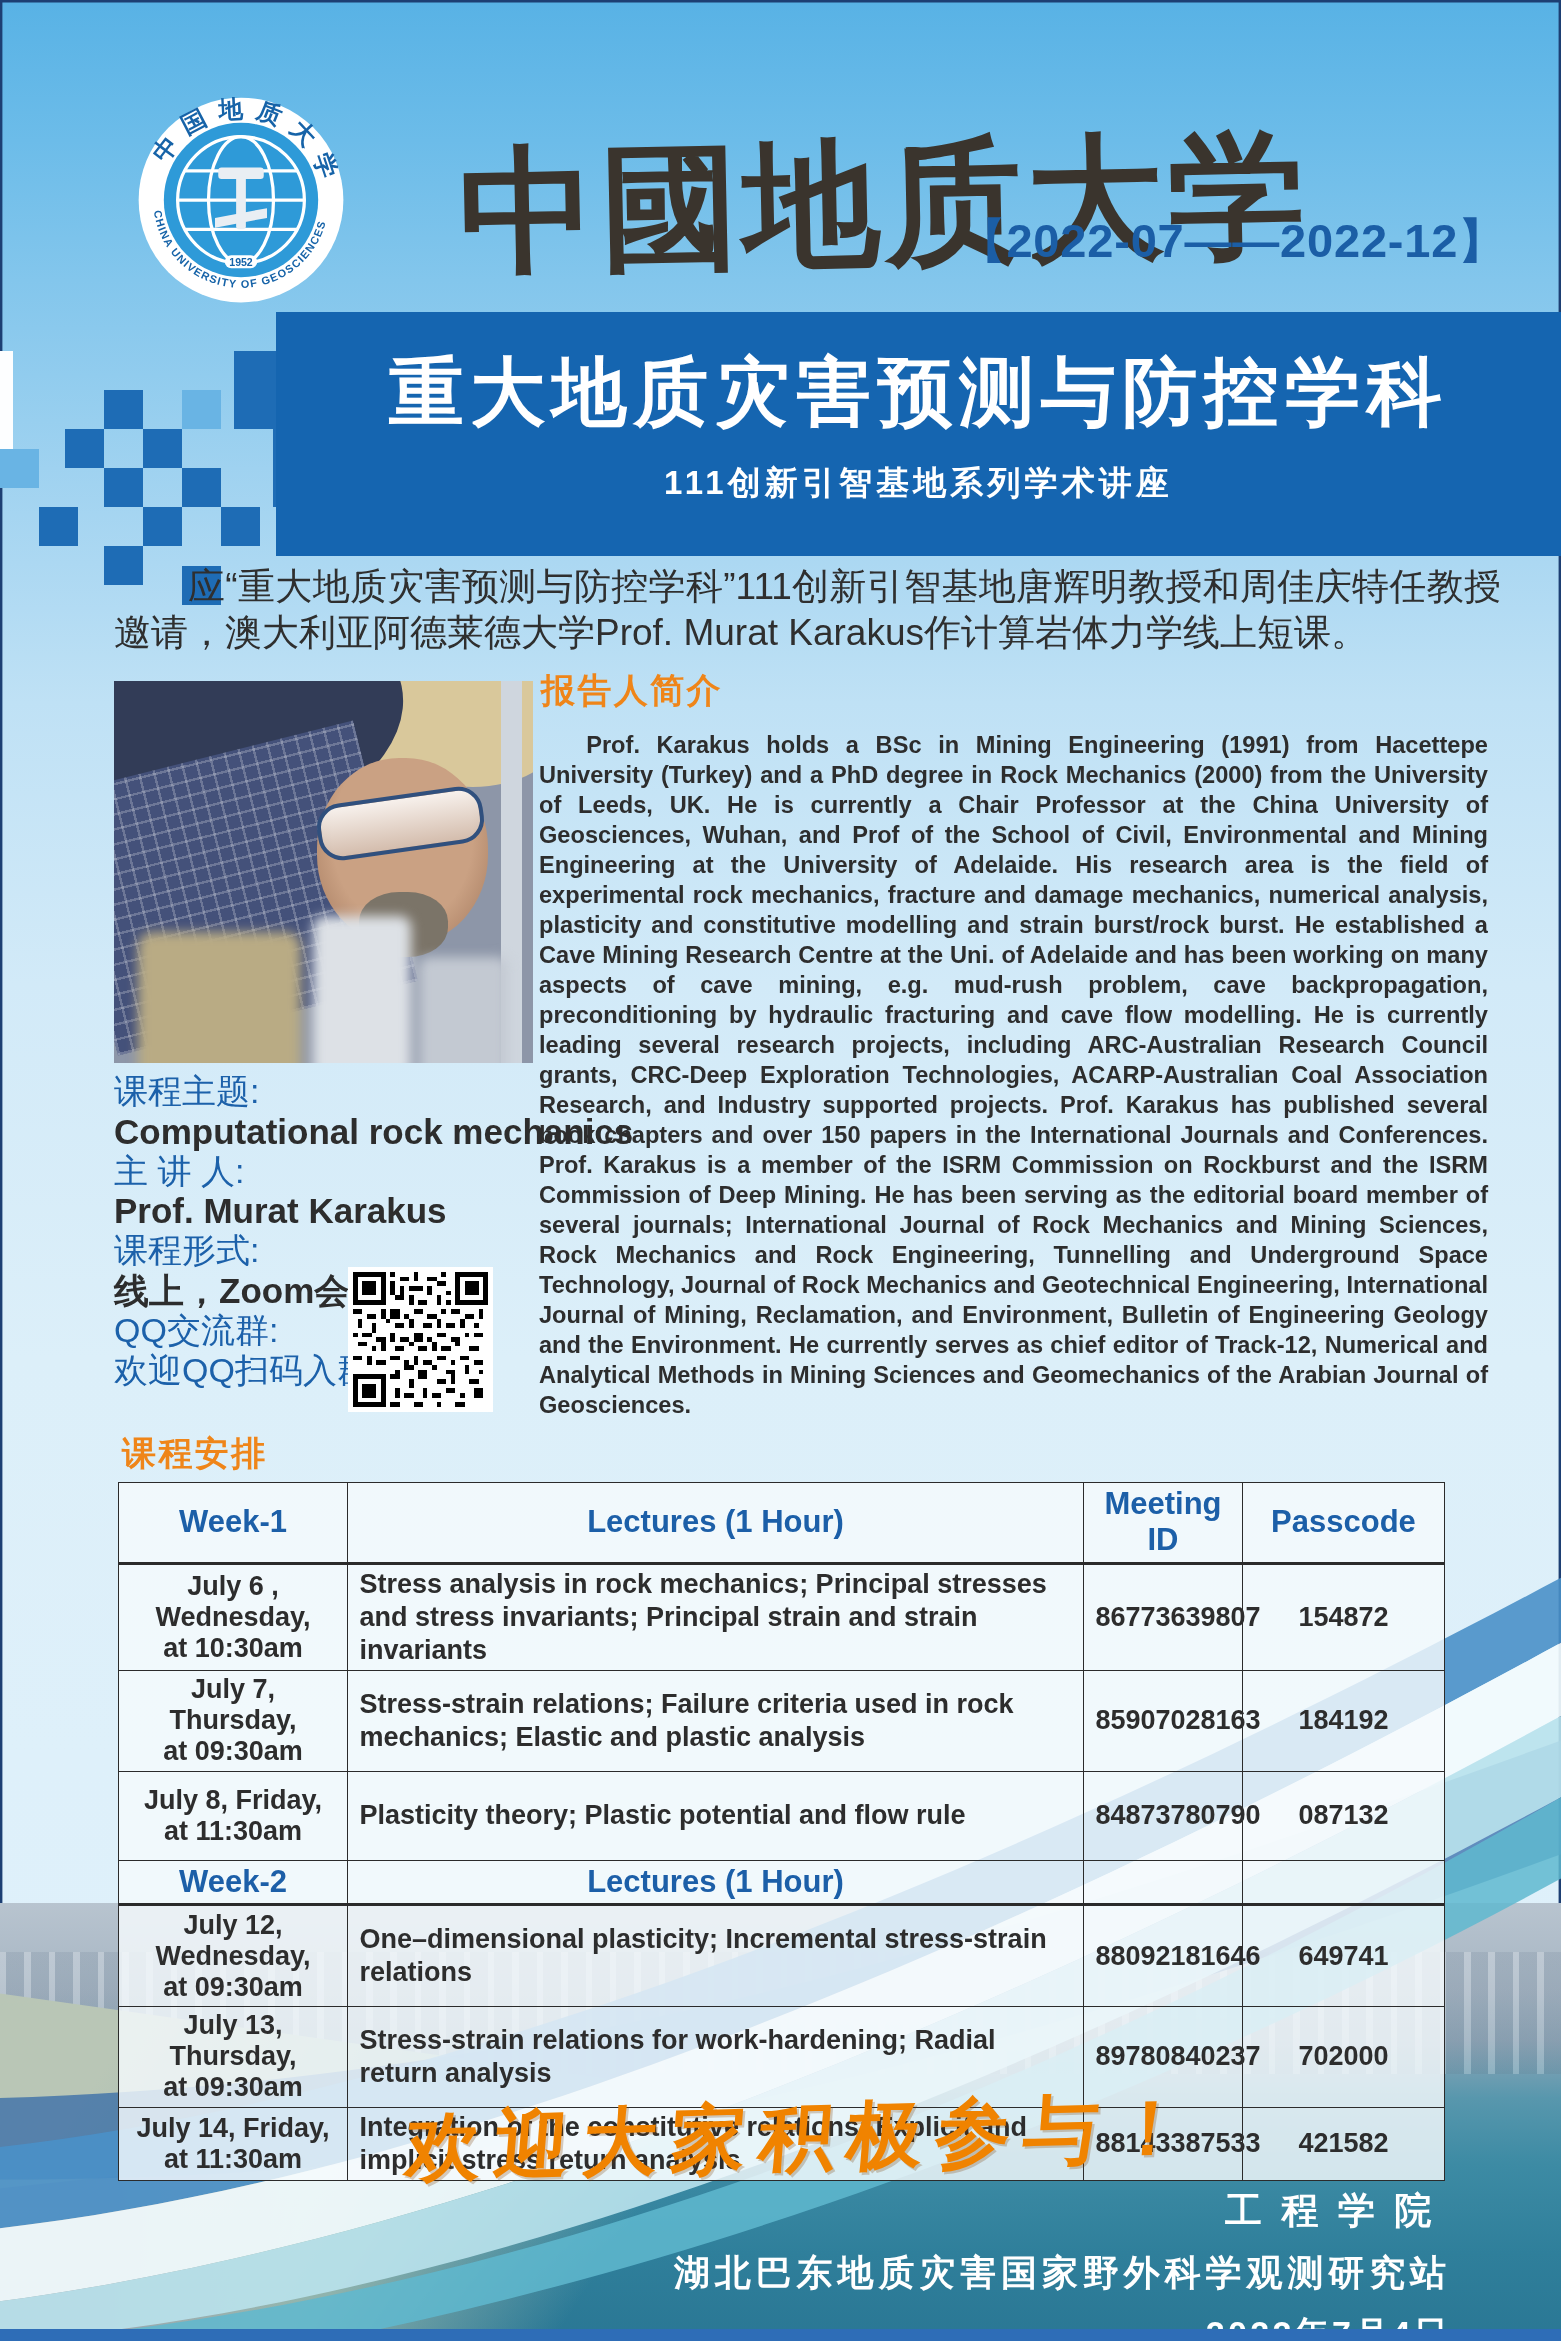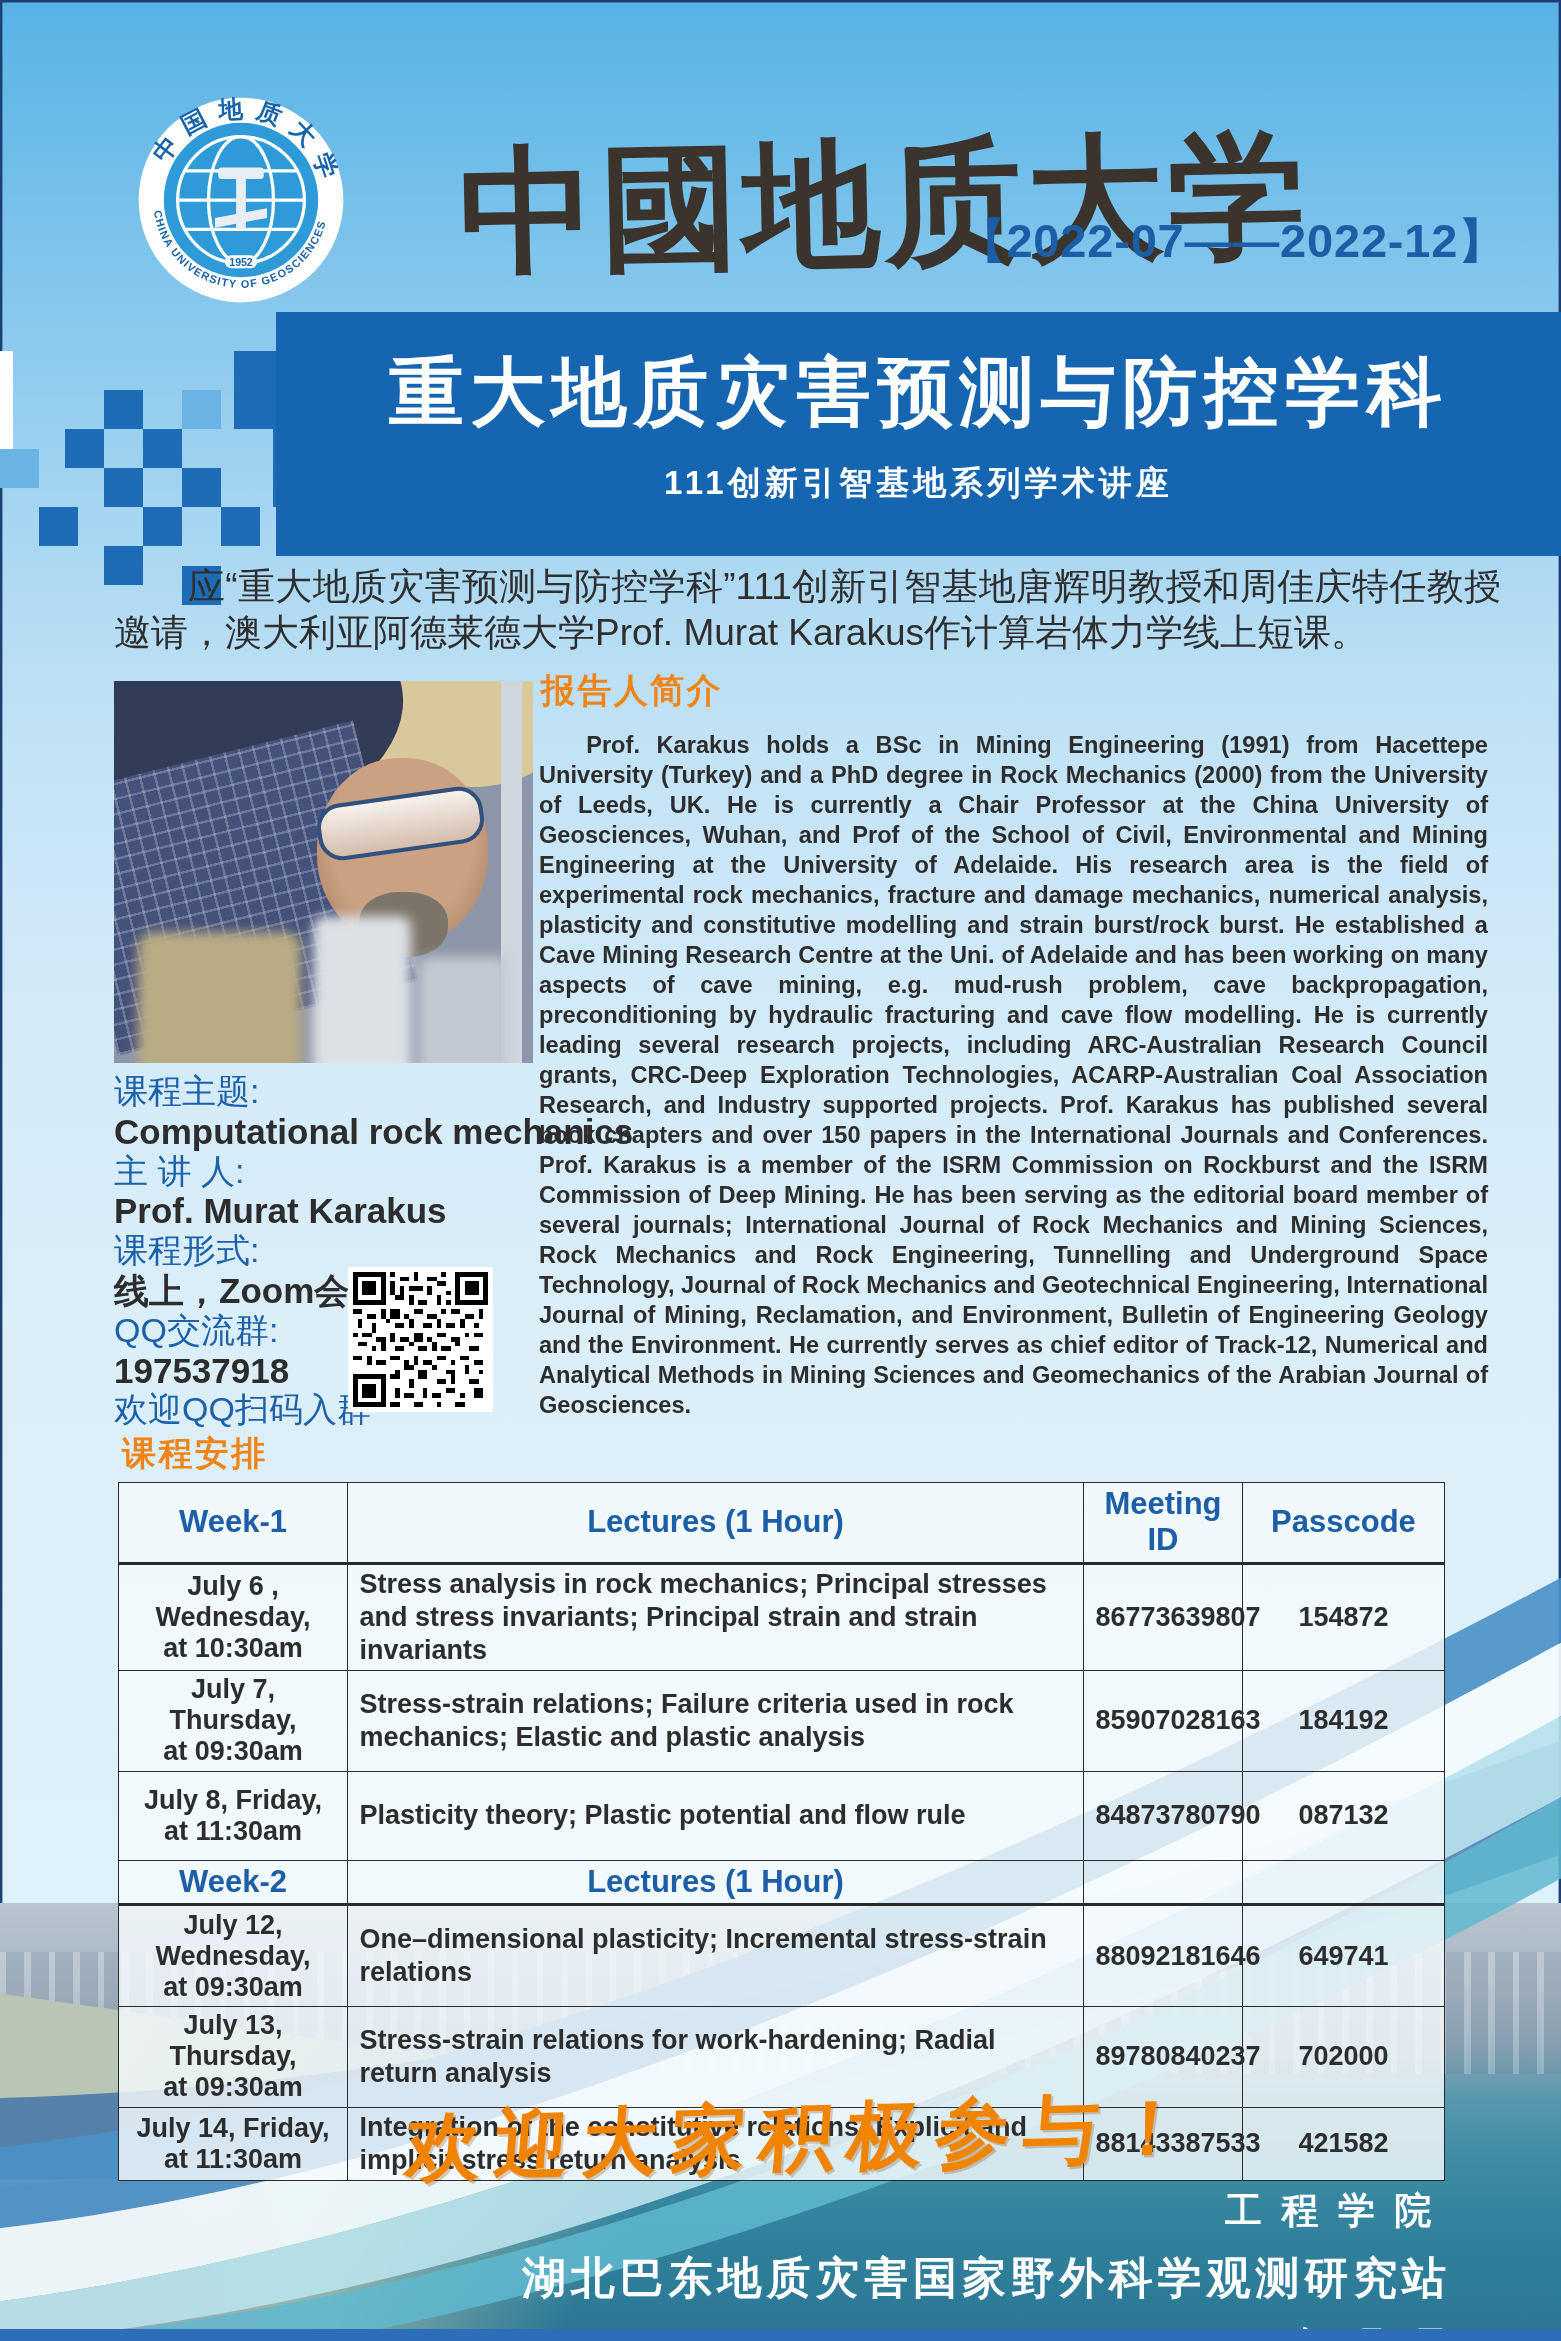--- a/index.html
+++ b/index.html
@@ -104,21 +104,21 @@
 
   
   .slogan{
     position:absolute;left:407px;top:2088px;z-index:3;
     font-size:75px;font-weight:bold;color:#f08300;letter-spacing:13px;
     transform:skewX(-6deg) rotate(-1.5deg);white-space:nowrap;
     text-shadow:2.4px 2.4px 0 rgba(120,60,0,.25);
   }
   .footer-right{position:absolute;right:110px;top:2186px;z-index:3;text-align:right;color:#fff;font-weight:bold;}
   .footer-org1{font-size:37px;letter-spacing:19.5px;margin-bottom:13px;}
-  .footer-org2{font-size:44px;letter-spacing:4.9px;margin-bottom:13px;}
+  .footer-org2{font-size:36px;letter-spacing:4.9px;margin-bottom:13px;}
   .footer-date{font-size:34px;letter-spacing:3.3px;}
   .bottom-strip{position:absolute;left:0;bottom:0;width:1561px;height:13px;background:#2e6db7;z-index:4;}
 </style>
 </head>
 <body>
 
 <div id="poster" data-interactable="false">
 
   <div class="logo-badge" data-interactable="false">
     <svg width="208" height="208" viewBox="0 0 256 256" data-interactable="false">
@@ -195,21 +195,20 @@
   <div class="bio" data-interactable="false">Prof. Karakus holds a BSc in Mining Engineering (1991) from Hacettepe University (Turkey) and a PhD degree in Rock Mechanics (2000) from the University of Leeds, UK. He is currently a Chair Professor at the China University of Geosciences, Wuhan, and Prof of the School of Civil, Environmental and Mining Engineering at the University of Adelaide. His research area is the field of experimental rock mechanics, fracture and damage mechanics, numerical analysis, plasticity and constitutive modelling and strain burst/rock burst. He established a Cave Mining Research Centre at the Uni. of Adelaide and has been working on many aspects of cave mining, e.g. mud-rush problem, cave backpropagation, preconditioning by hydraulic fracturing and cave flow modelling. He is currently leading several research projects, including ARC-Australian Research Council grants, CRC-Deep Exploration Technologies, ACARP-Australian Coal Association Research, and Industry supported projects. Prof. Karakus has published several book chapters and over 150 papers in the International Journals and Conferences. Prof. Karakus is a member of the ISRM Commission on Rockburst and the ISRM Commission of Deep Mining. He has been serving as the editorial board member of several journals; International Journal of Rock Mechanics and Mining Sciences, Rock Mechanics and Rock Engineering, Tunnelling and Underground Space Technology, Journal of Rock Mechanics and Geotechnical Engineering, International Journal of Mining, Reclamation, and Environment, Bulletin of Engineering Geology and the Environment. He currently serves as chief editor of Track-12, Numerical and Analytical Methods in Mining Sciences and Geomechanics of the Arabian Journal of Geosciences.</div>
 
   <div class="course-info" data-interactable="false">
     <div class="ci-label" data-interactable="false">课程主题:</div>
     <div class="ci-value" data-interactable="false">Computational rock mechanics</div>
     <div class="ci-label" data-interactable="false">主 讲 人:</div>
     <div class="ci-value" data-interactable="false">Prof. Murat Karakus</div>
     <div class="ci-label" data-interactable="false">课程形式:</div>
     <div class="ci-value" data-interactable="false">线上，Zoom会议</div>
     <div class="ci-label" data-interactable="false">QQ交流群:</div>
-    <div class="ci-value" data-interactable="false">197537918</div>
     <div class="ci-label" data-interactable="false">欢迎QQ扫码入群</div>
   </div>
 
   <div class="qr" data-interactable="false">
     <svg width="135" height="135" viewBox="0 0 29 29" shape-rendering="crispEdges" data-interactable="false">
       <rect width="29" height="29" fill="#fff"></rect>
       <g fill="#000">
         <rect x="0" y="0" width="7" height="7"></rect>
           <rect x="1" y="1" width="5" height="5" fill="#fff"></rect>
           <rect x="2" y="2" width="3" height="3"></rect>

